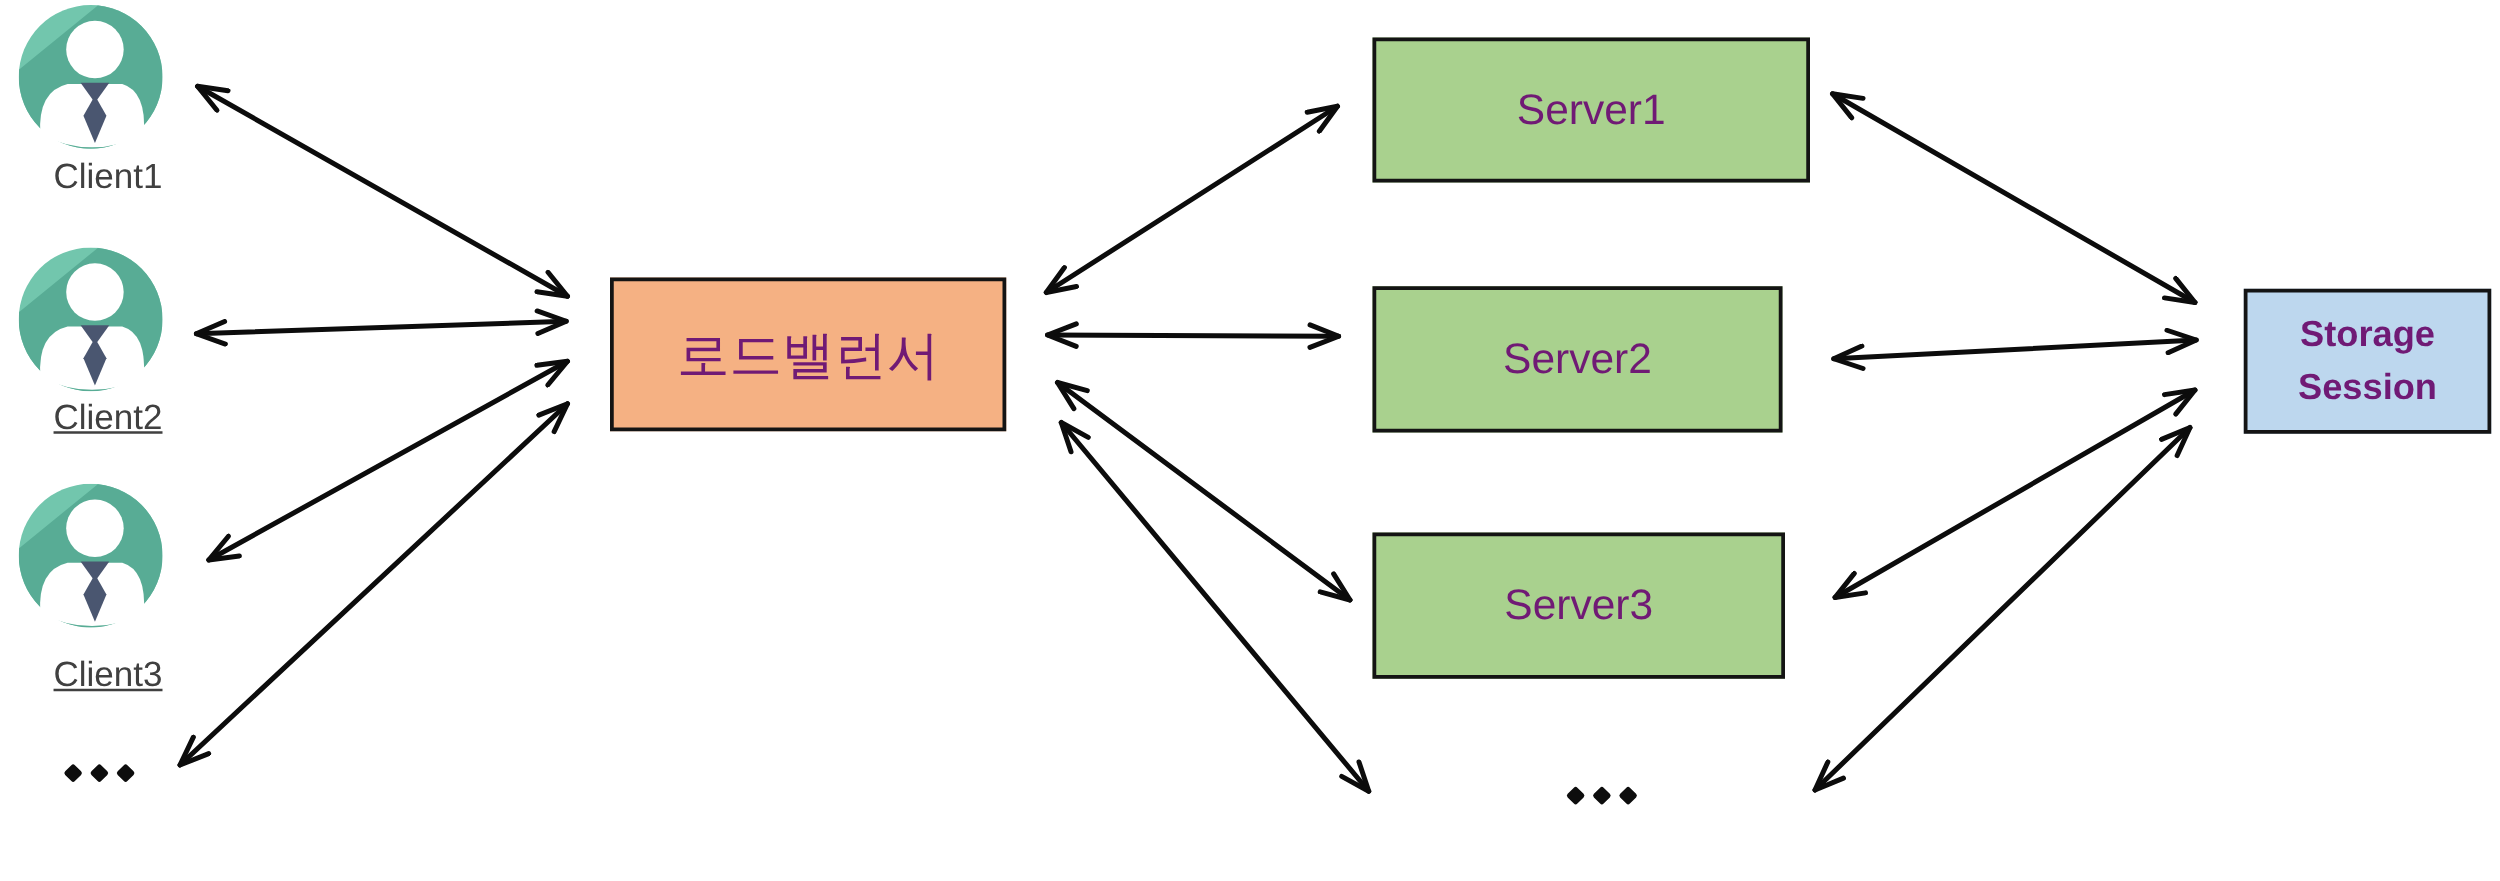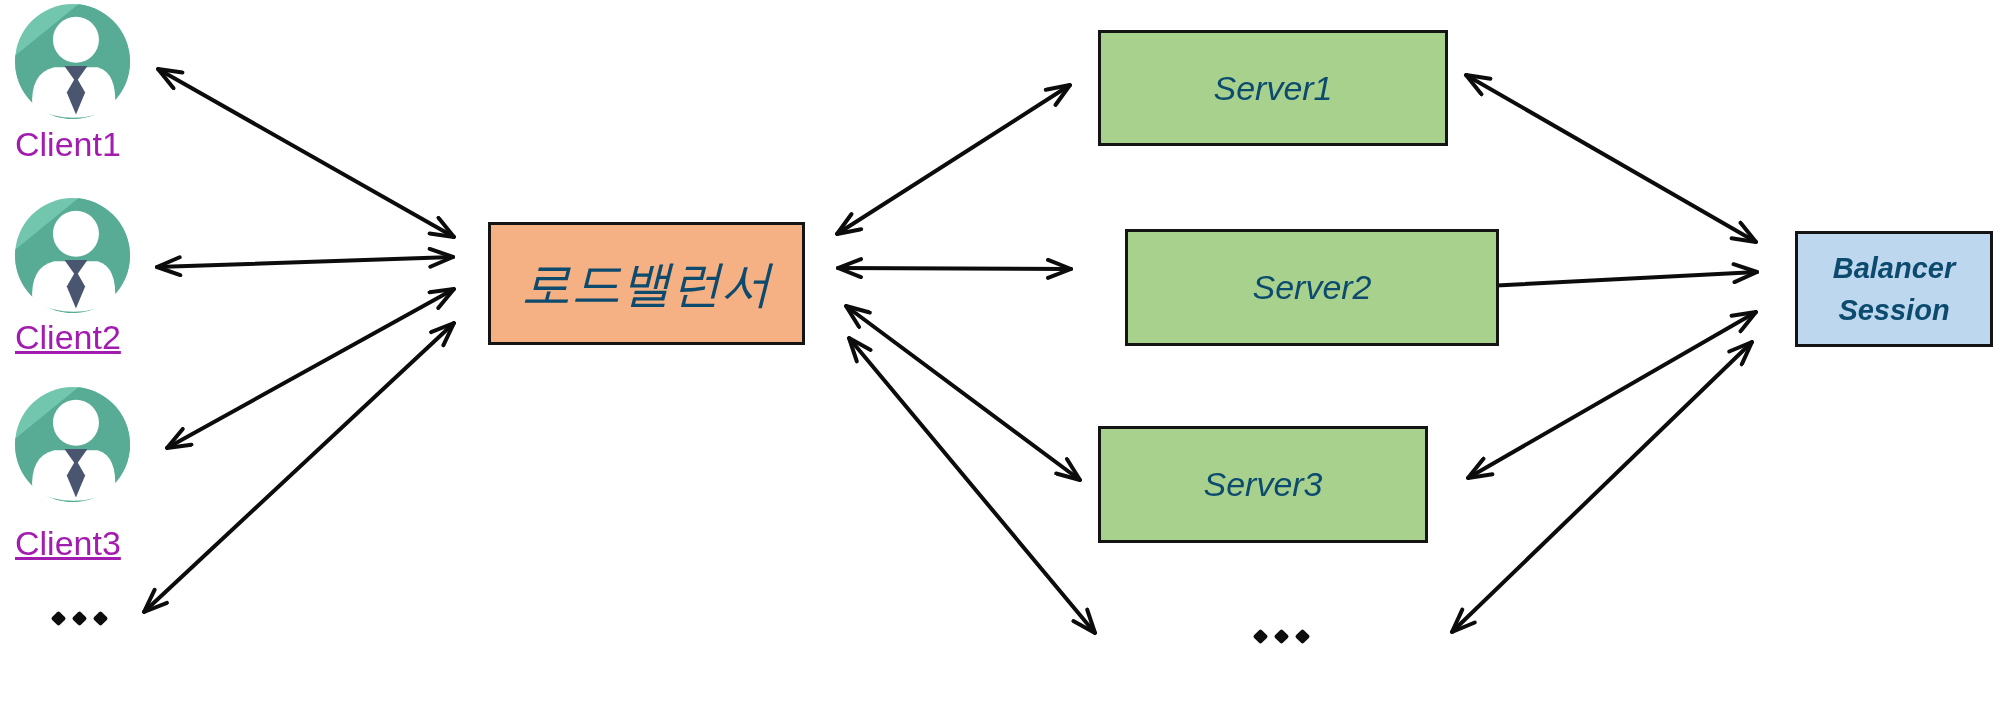--- a/index.html
+++ b/index.html
@@ -7,31 +7,31 @@
     position:relative;
     width:2000px;height:705px;
     background:#ffffff;
     font-family:"Liberation Sans","DejaVu Sans",sans-serif;
     overflow:hidden;
   }
   
   .client-node{position:absolute;width:115px;}
   .client-avatar{width:115px;height:115px;display:block;}
   .client-label{
-    position:absolute;left:0;width:115px;text-align:left;
-    font-size:34px;color:#a21caf;letter-spacing:0px;white-space:nowrap;
+    position:absolute;left:0;width:115px;text-align:right;
+    font-size:28px;color:#404040;letter-spacing:0px;white-space:nowrap;
   }
   
   .node-box{
     position:absolute;box-sizing:border-box;
     border:3px solid var(--border,#141414);
     display:flex;flex-direction:column;align-items:center;justify-content:center;
-    text-align:left;color:#0c4a6e;font-style:italic;
+    text-align:left;color:#701a75;
   }
-  .lb-box{background:var(--lb-fill,#F5B183);font-size:50px;line-height:1.32;}
+  .lb-box{background:var(--lb-fill,#F5B183);font-size:42px;line-height:1.32;}
   .server-box{background:var(--server-fill,#A9D18E);font-size:34px;}
   .session-box{background:var(--session-fill,#BDD7EE);font-size:29px;font-weight:bold;line-height:1.45;}
   
   .dots{position:absolute;display:flex;gap:10px;}
   .dot{
     width:11px;height:11px;background:#0d0d0d;border-radius:2px;
     transform:rotate(45deg);
   }
   
   #arrow-layer{position:absolute;left:0;top:0;pointer-events:none;}
@@ -104,31 +104,31 @@
     <span class="dot"></span>
   </div>
 
   <div class="node-box lb-box" style="left:488px;top:222px;width:317px;height:123px;">
     <span>로드밸런서</span>
   </div>
 
   <div class="node-box server-box" style="left:1098px;top:30px;width:350px;height:116px;">
     <span>Server1</span>
   </div>
-  <div class="node-box server-box" style="left:1098px;top:229px;width:374px;height:117px;margin-left:27px;">
+  <div class="node-box server-box" style="left:1098px;top:229px;width:328px;height:117px;">
     <span>Server2</span>
   </div>
   <div class="node-box server-box" style="left:1098px;top:426px;width:330px;height:117px;">
     <span>Server3</span>
   </div>
 
   <div class="dots" style="left:1255px;top:631px;">
     <span class="dot"></span>
     <span class="dot"></span>
     <span class="dot"></span>
   </div>
 
   <div class="node-box session-box" style="left:1795px;top:231px;width:198px;height:116px;">
-    <span>Balancer</span>
+    <span>Storage</span>
     <span>Session</span>
   </div>
 
 </div>
 
 </body></html>

